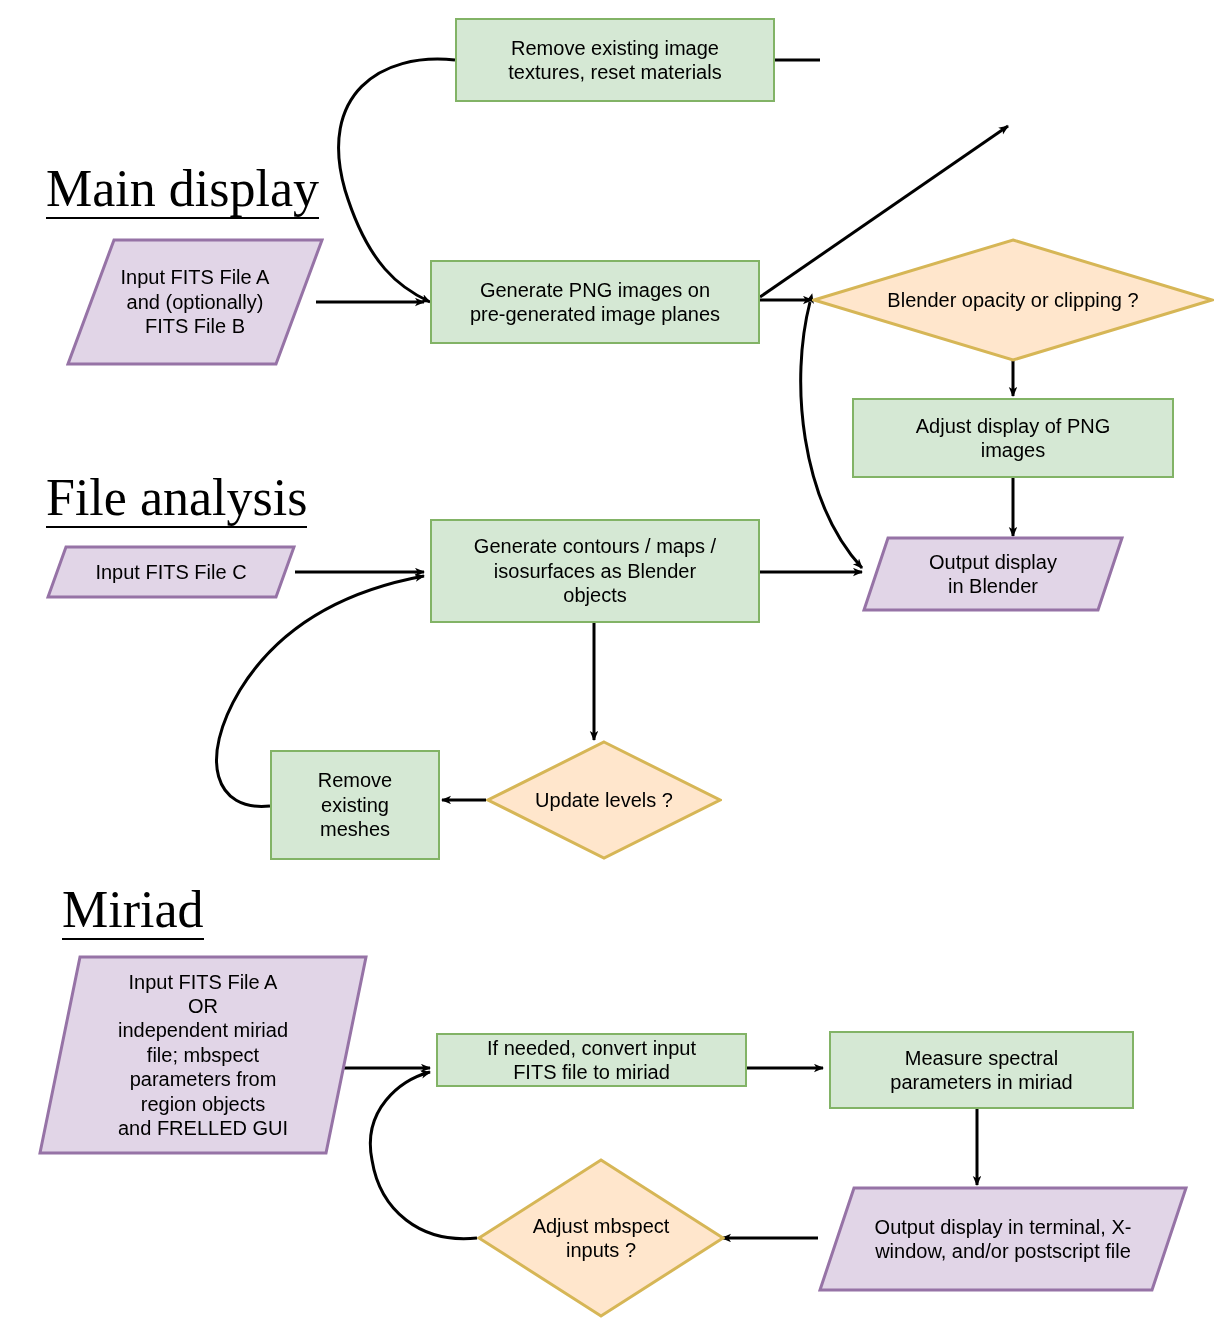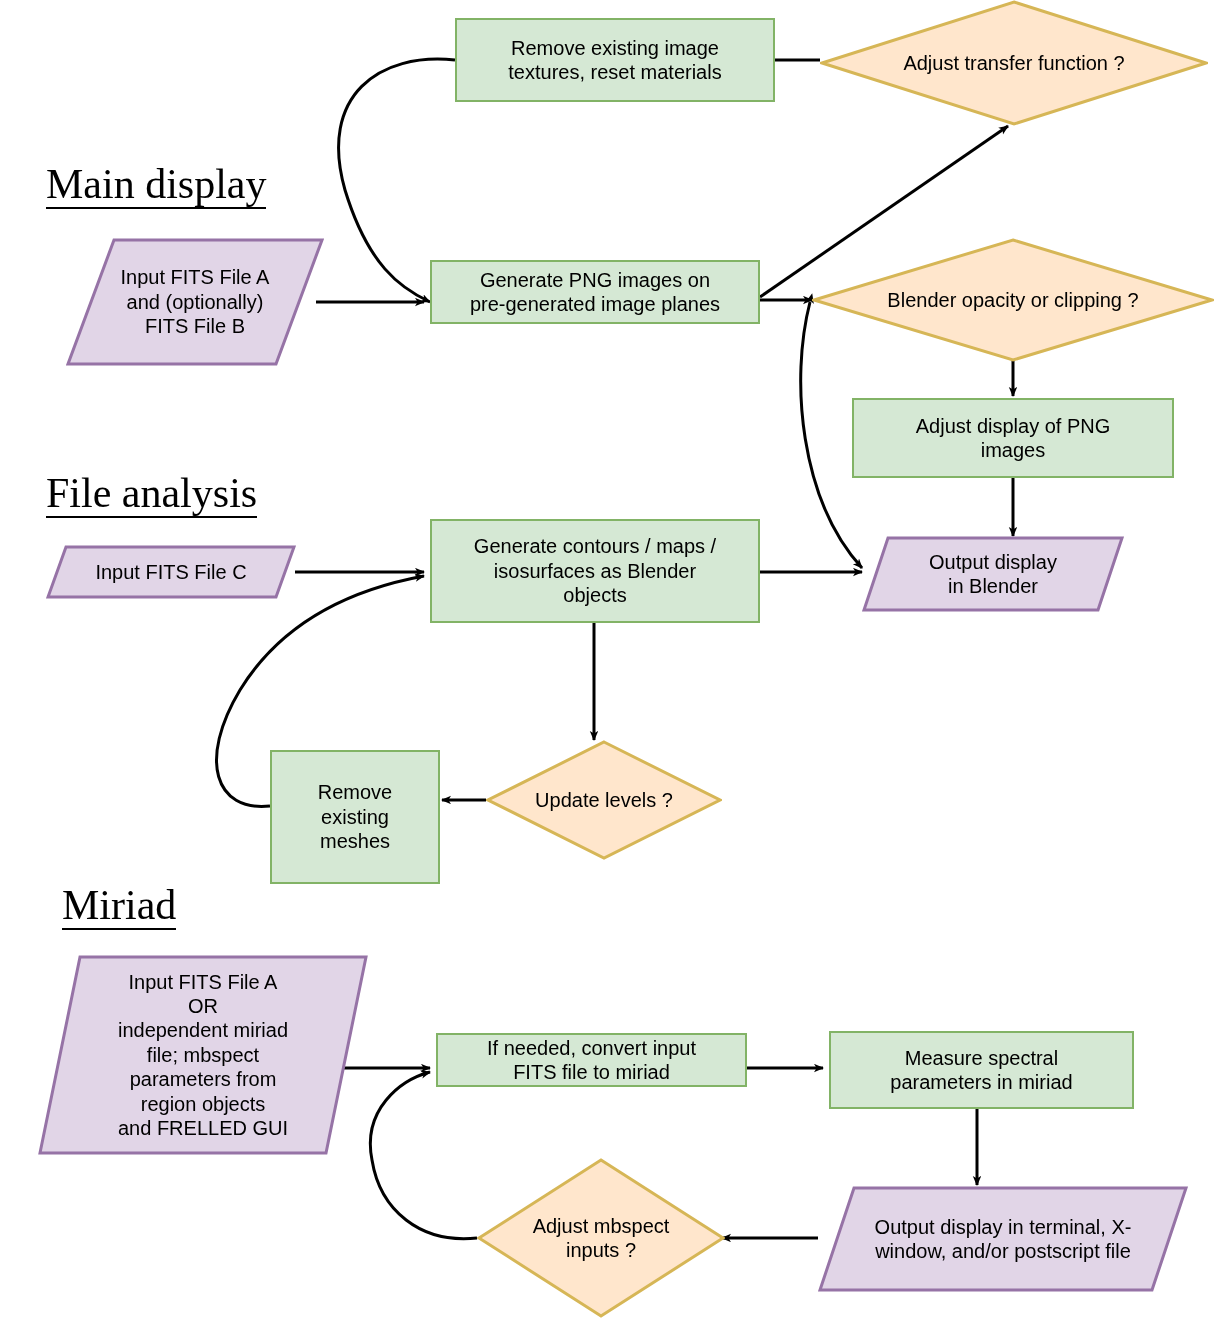--- a/index.html
+++ b/index.html
@@ -52,21 +52,21 @@
   .shape-svg {
     position: absolute;
     top: 0; left: 0;
     width: 100%;
     height: 100%;
     z-index: 1;
   }
   .heading {
     position: absolute;
     font-family: "Liberation Serif", serif;
-    font-size: 42px;
+    font-size: 52px;
     color: #000000;
     z-index: 3;
     white-space: nowrap;
     line-height: 1;
   }
   .heading span {
     border-bottom: 2px solid #000;
     padding-bottom: 2px;
     display: inline-block;
   }
@@ -128,37 +128,31 @@
 
   <div class="heading" style="left:46px; top:163px;"><span>Main display</span></div>
   <div class="heading" style="left:46px; top:472px;"><span>File analysis</span></div>
   <div class="heading" style="left:62px; top:884px;"><span>Miriad</span></div>
 
   <div class="node node-process" style="left:455px; top:18px; width:320px; height:84px;">
     <span>Remove existing image
 textures, reset materials</span>
   </div>
 
-  <div class="node node-decision" style="left:820px; top:0px; width:388px; height:126px;">
-    <svg class="shape-svg" viewBox="0 0 388 126" preserveAspectRatio="none">
-      <polygon points="194,2 386,63 194,124 2,63" fill="#ffe6cc" stroke="#d6b656" stroke-width="3"></polygon>
-    </svg>
-    <span class="node-decision-label">Adjust transfer function ?</span>
-  </div>
 
   <div class="node node-data" style="left:66px; top:238px; width:258px; height:128px;">
     <svg class="shape-svg" viewBox="0 0 258 128" preserveAspectRatio="none">
       <polygon points="48,2 256,2 210,126 2,126" fill="#e1d5e7" stroke="#9673a6" stroke-width="3"></polygon>
     </svg>
     <span class="node-data-label">Input FITS File A
 and (optionally)
 FITS File B</span>
   </div>
 
-  <div class="node node-process" style="left:430px; top:260px; width:330px; height:64px;align-items:center;">
+  <div class="node node-process" style="left:430px; top:260px; width:330px; height:84px;align-items:center;">
     <span>Generate PNG images on
 pre-generated image planes</span>
   </div>
 
   <div class="node node-decision" style="left:812px; top:238px; width:402px; height:124px;">
     <svg class="shape-svg" viewBox="0 0 402 124" preserveAspectRatio="none">
       <polygon points="201,2 400,62 201,122 2,62" fill="#ffe6cc" stroke="#d6b656" stroke-width="3"></polygon>
     </svg>
     <span class="node-decision-label">Blender opacity or clipping ?</span>
   </div>
@@ -189,21 +183,21 @@
 objects</span>
   </div>
 
   <div class="node node-decision" style="left:486px; top:740px; width:236px; height:120px;">
     <svg class="shape-svg" viewBox="0 0 236 120" preserveAspectRatio="none">
       <polygon points="118,2 234,60 118,118 2,60" fill="#ffe6cc" stroke="#d6b656" stroke-width="3"></polygon>
     </svg>
     <span class="node-decision-label">Update levels ?</span>
   </div>
 
-  <div class="node node-process" style="left:270px; top:750px; width:170px; height:134px;">
+  <div class="node node-process" style="left:270px; top:750px; width:170px; height:110px;">
     <span>Remove
 existing
 meshes</span>
   </div>
 
   <div class="node node-data" style="left:38px; top:955px; width:330px; height:200px;">
     <svg class="shape-svg" viewBox="0 0 330 200" preserveAspectRatio="none">
       <polygon points="42,2 328,2 288,198 2,198" fill="#e1d5e7" stroke="#9673a6" stroke-width="3"></polygon>
     </svg>
     <span class="node-data-label">Input FITS File A

